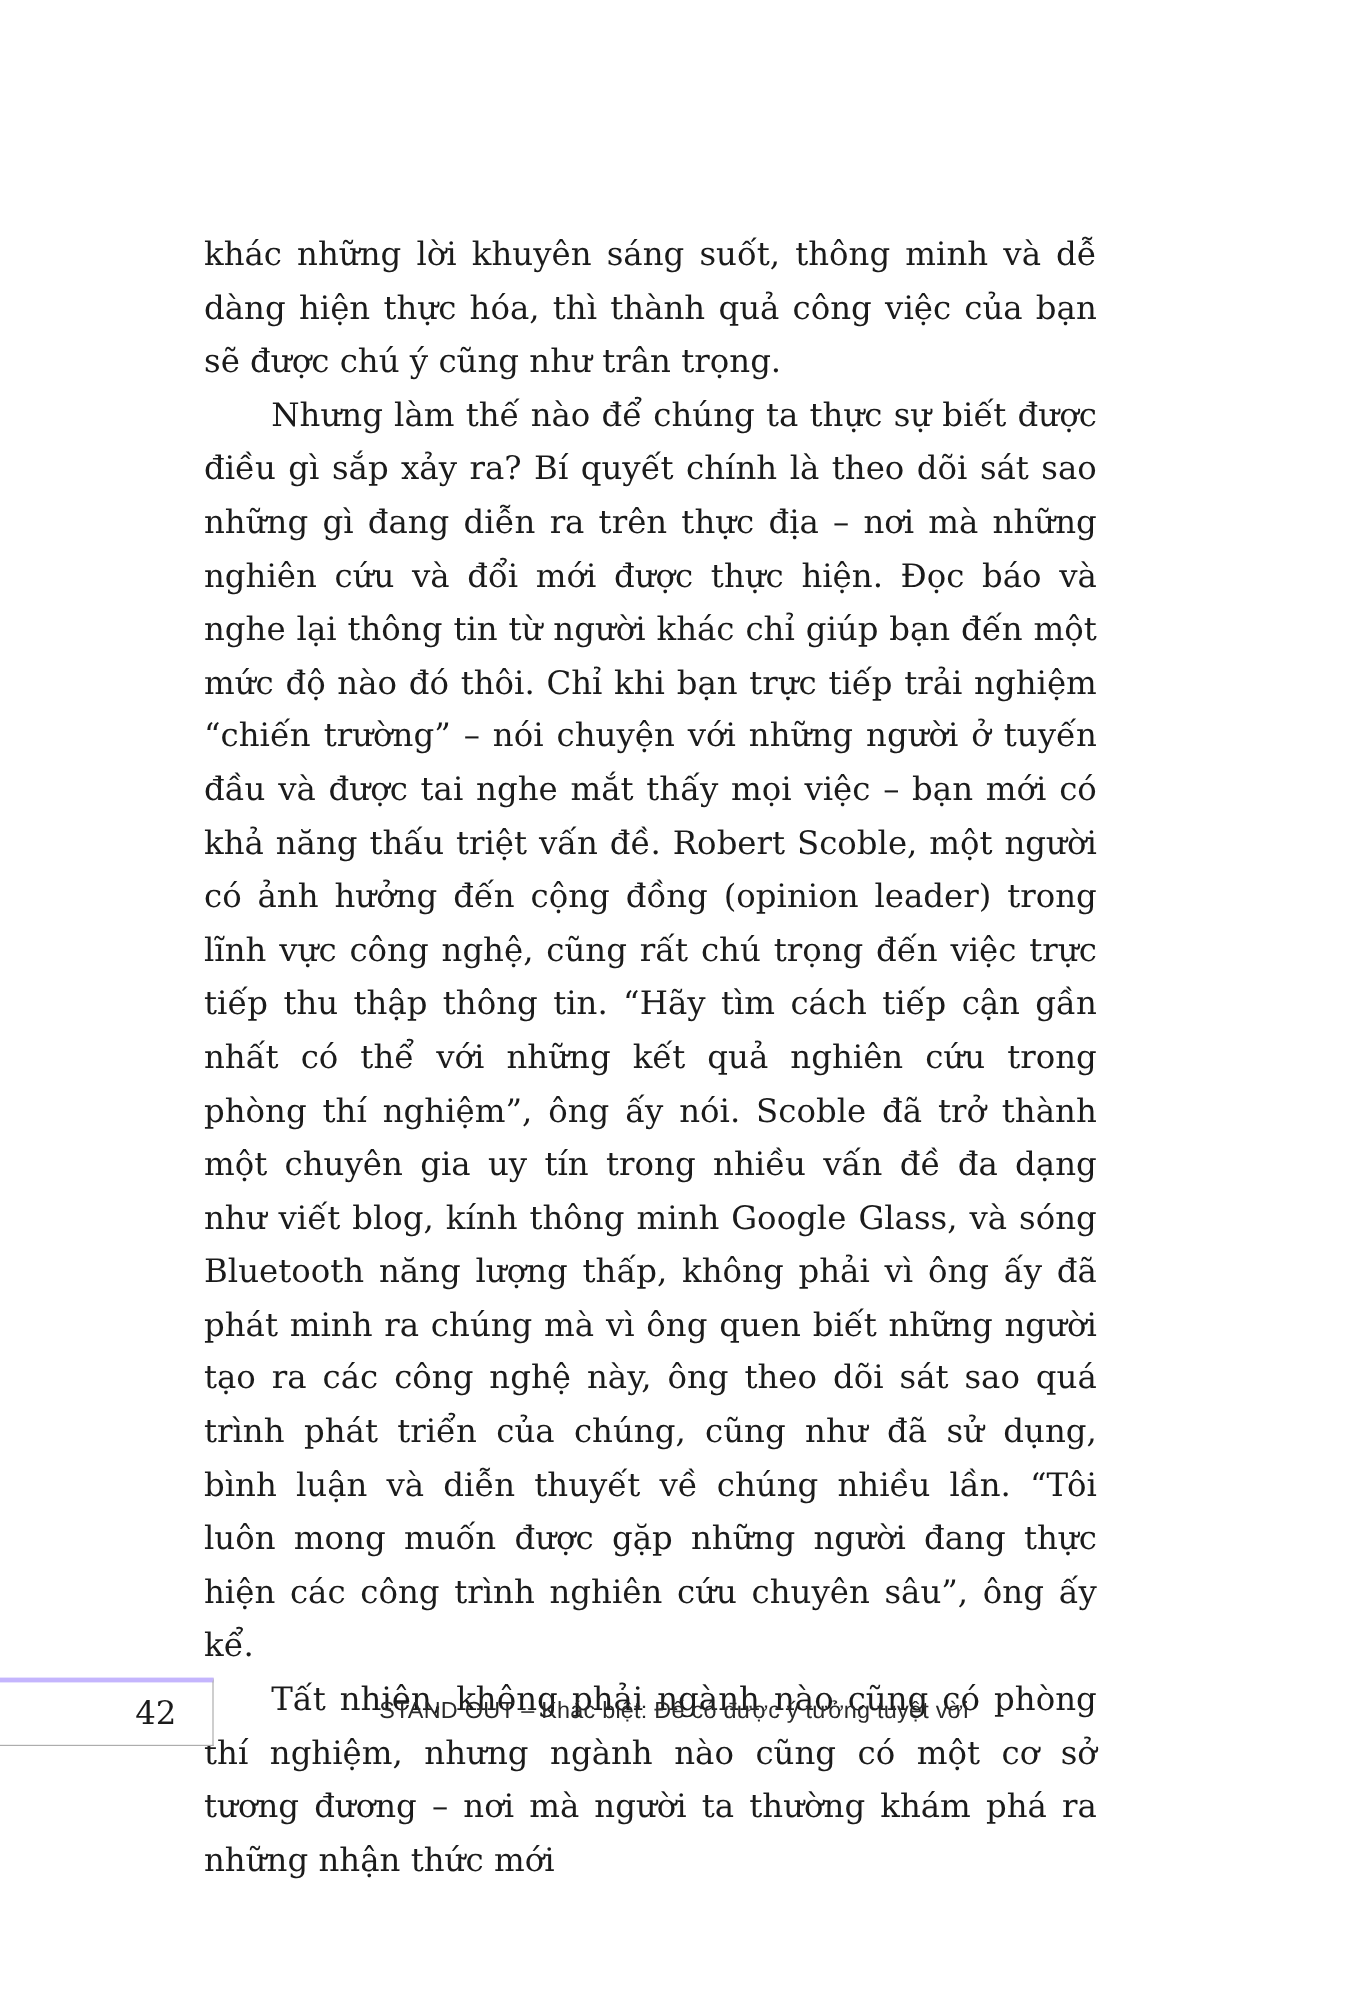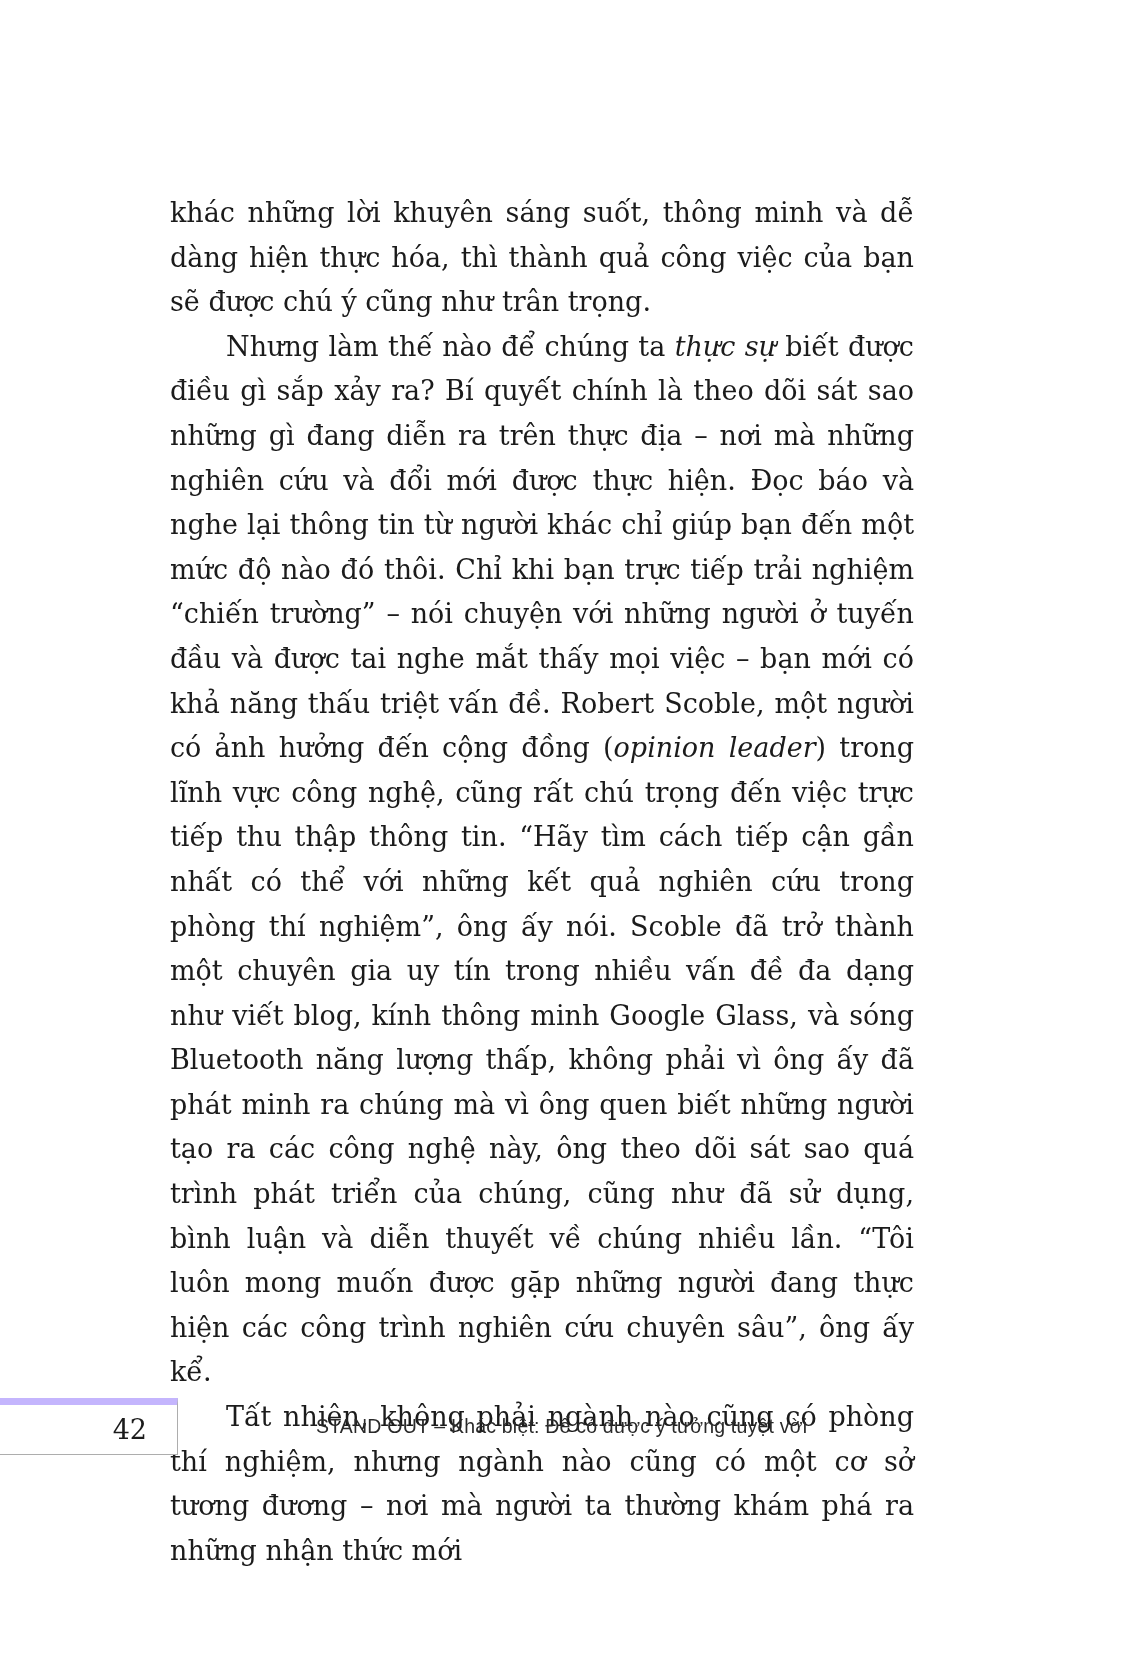--- a/index.html
+++ b/index.html
@@ -23,35 +23,35 @@
     top: 160px;
     width: 744px;
     font-size: 27px;
     line-height: 44.6px;
     text-align: justify;
     text-justify: inter-word;
     margin-top: 31px;
   }
   .para { margin: 0; }
   .para.indent { text-indent: 56px; }
-  .italic { font-style: italic; }
+  .italic { }
   .footer {
     position: absolute;
     left: 0;
     top: 1398px;
     width: 1126px;
     height: 57px;
   }
   .page-number-box {
     position: absolute;
     left: 0;
     top: 0;
     width: 178px;
     height: 57px;
-    border-top: 7px solid #c4b5fd;
+    border-top: 4px solid #c4b5fd;
     border-right: 1px solid #adadad;
     border-bottom: 1px solid #adadad;
     display: flex;
     align-items: center;
     justify-content: flex-end;
     padding-right: 30px;
     font-size: 27px;
     color: #1b1b1b;
     background: #ffffff;
   }

